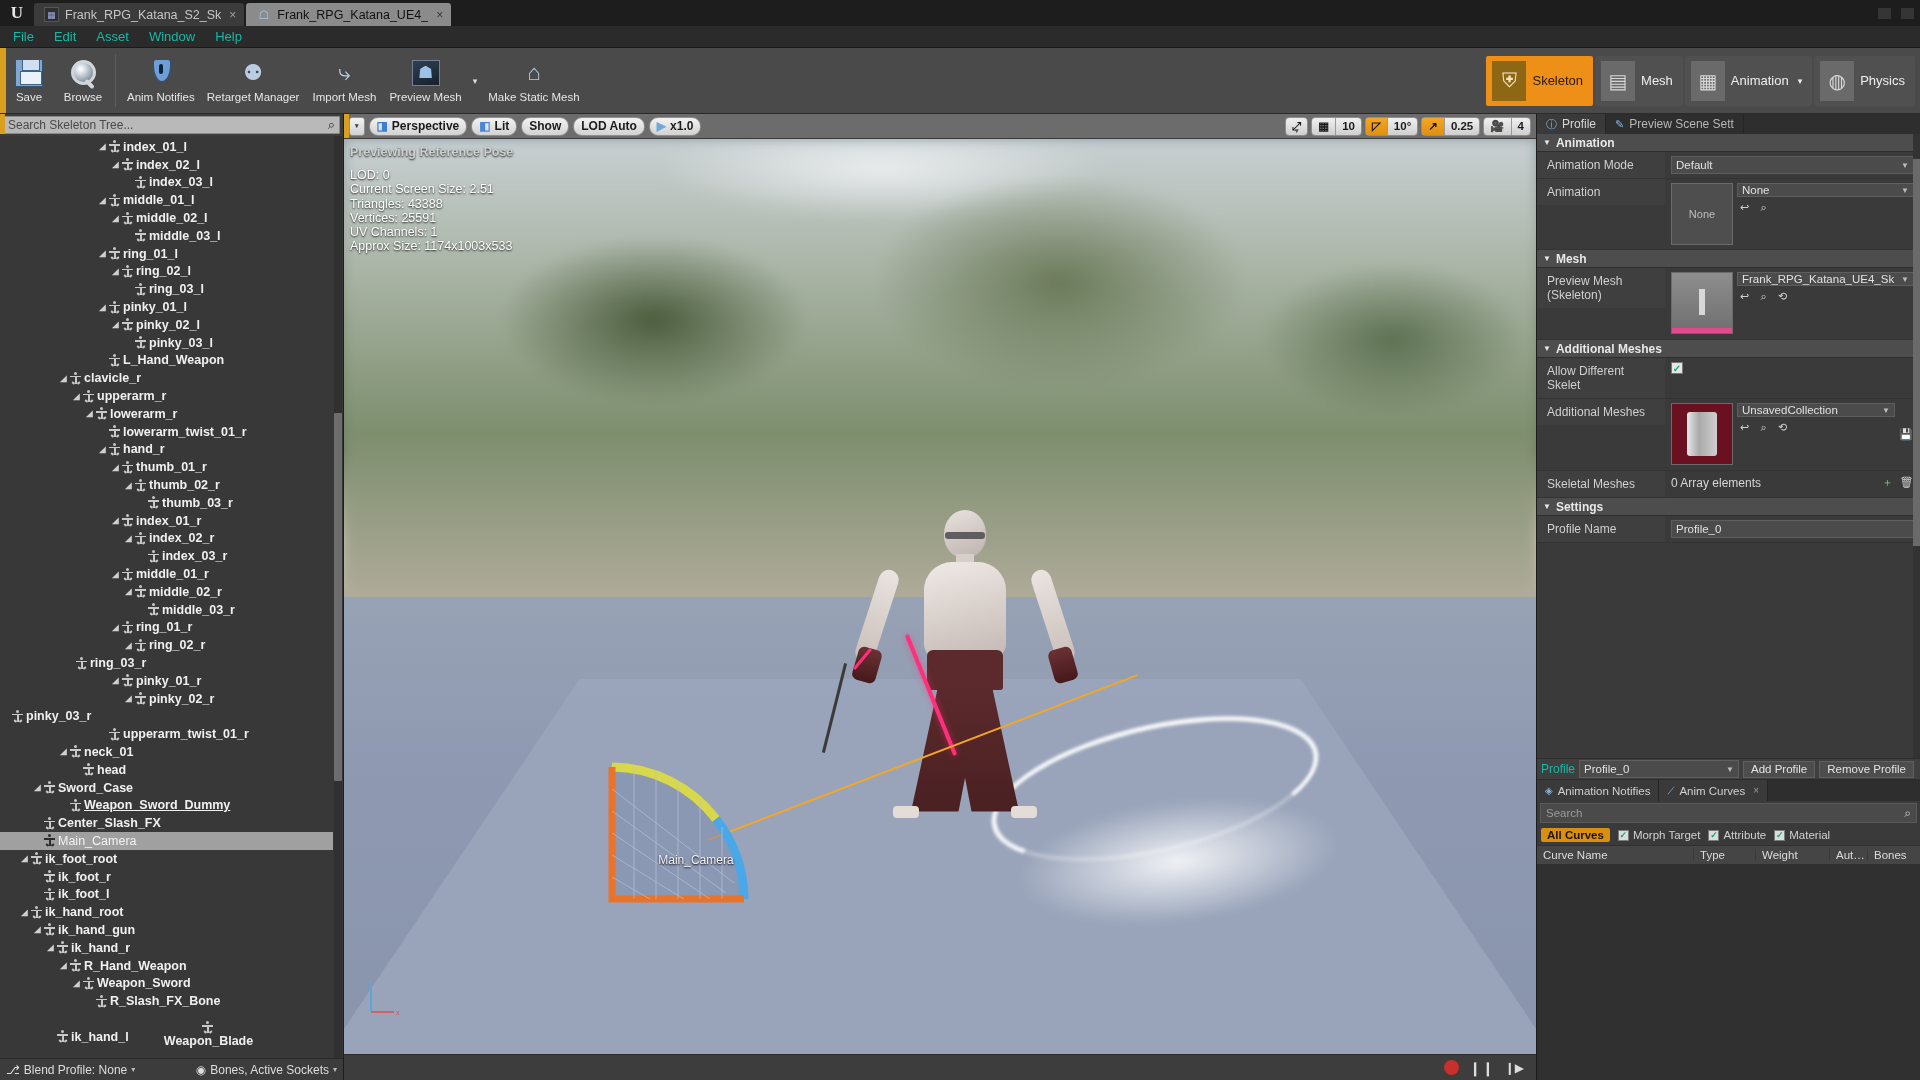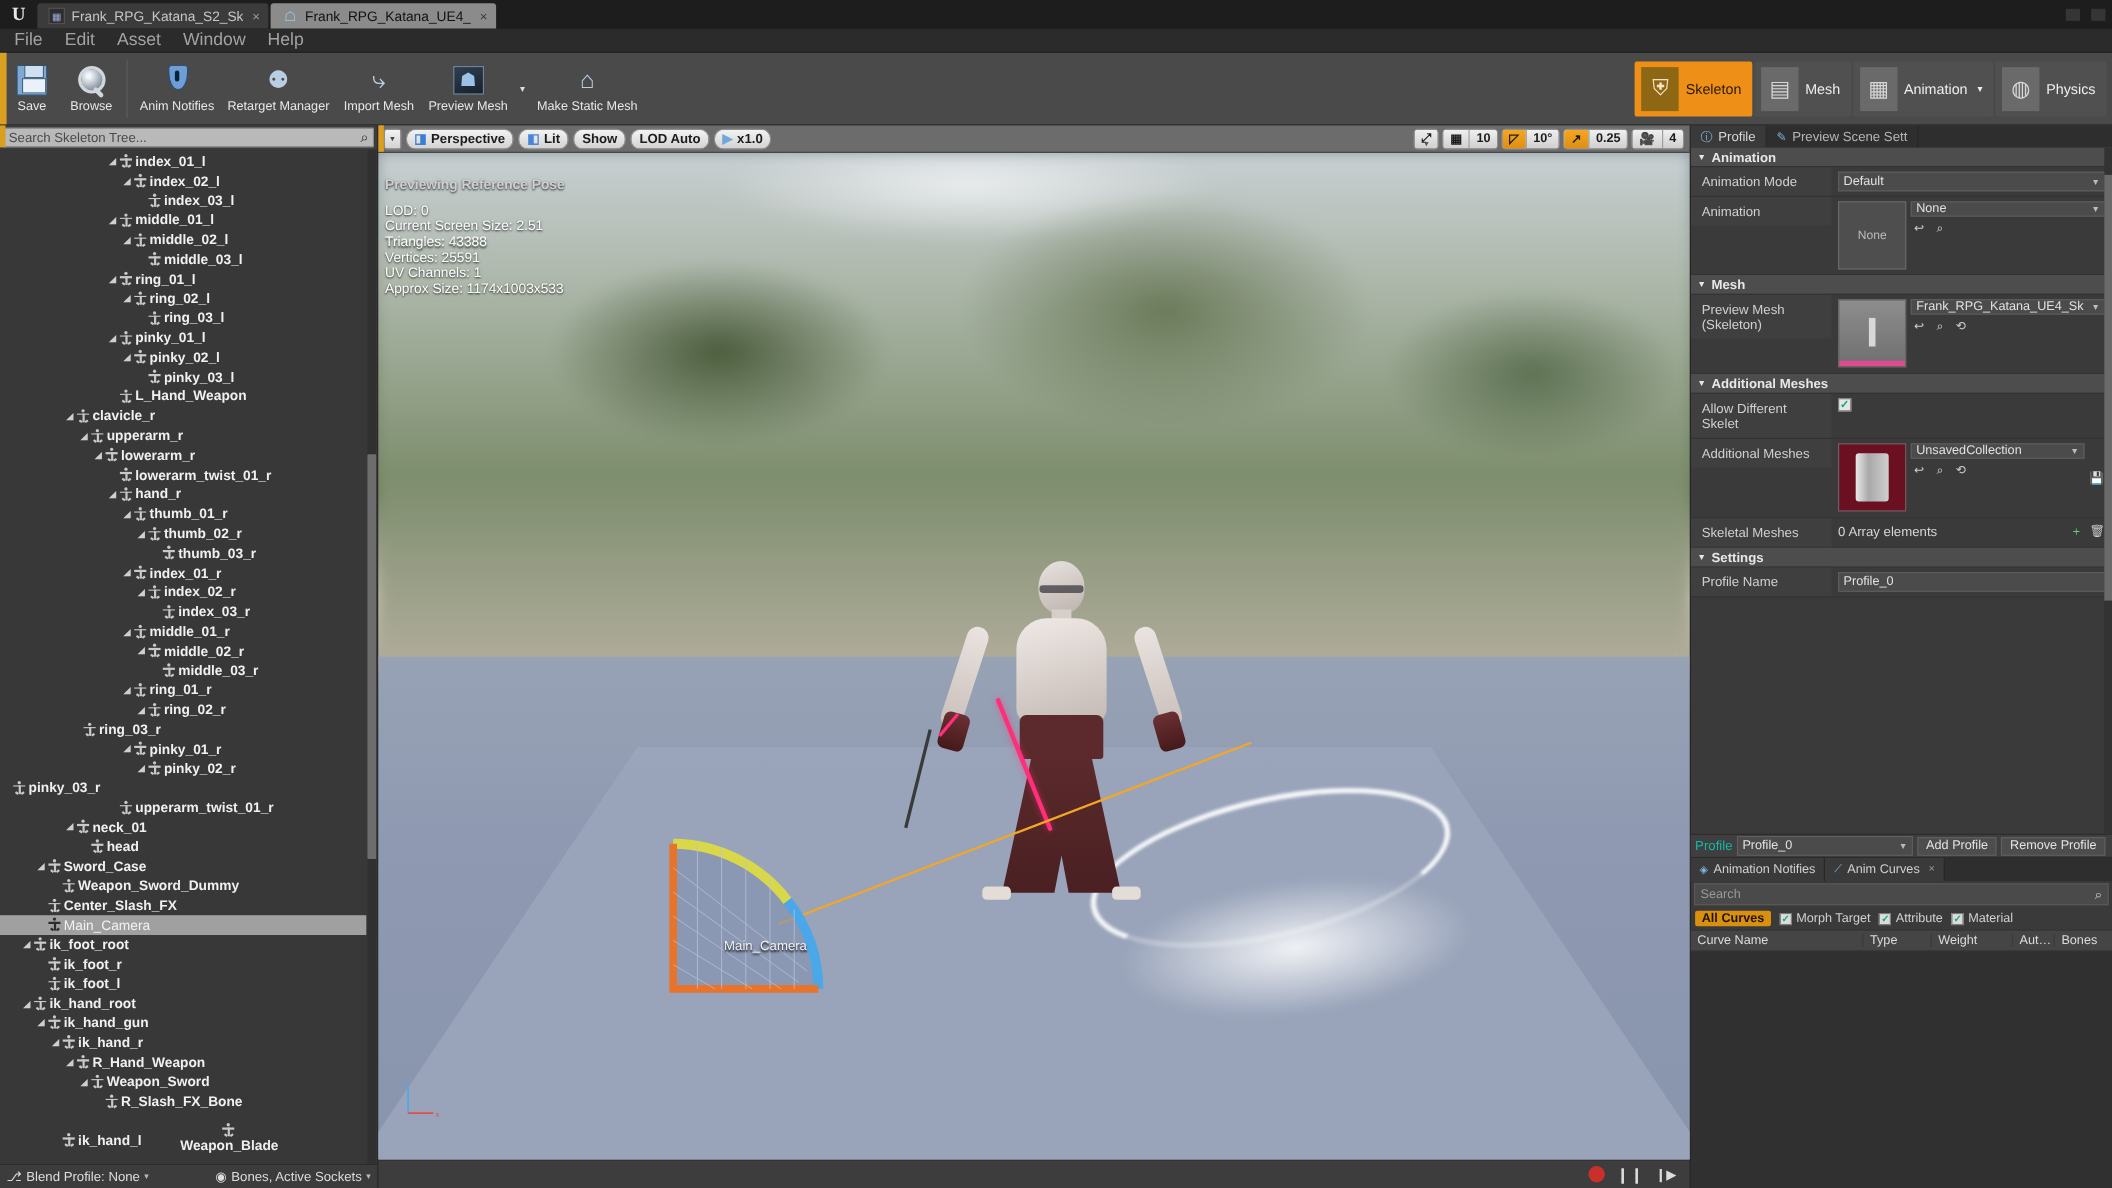--- a/index.html
+++ b/index.html
@@ -35,21 +35,21 @@
   .tab-ico.mesh { background: #2f2f2f; border: 1px solid #555; color: #9ad; font-size: 9px; }
   .tab-ico.skel { color: #9ecbe8; }
   .titlebar-right { margin-left: auto; display: flex; align-items: center; height: 26px; padding-right: 6px; gap: 10px; }
   .win-btn { width: 13px; height: 11px; background: #cfcfcf22; }
 
   
   .menubar {
     height: 22px; flex: 0 0 22px; background: #2b2b2b; display: flex; align-items: center;
     padding-left: 4px; gap: 2px; border-bottom: 1px solid #191919;
   }
-  .menuitem { padding: 2px 9px; font-size: 16px; color: #a3a3a3; border-radius: 2px; }
+  .menuitem { padding: 2px 9px; font-size: 13px; color: #14b8a6; border-radius: 2px; }
 
   
   .toolbar {
     height: 66px; flex: 0 0 66px; background: #4a4a4a; display: flex; align-items: stretch;
     border-bottom: 1px solid #2a2a2a; position: relative;
   }
   .toolbar::before { content:""; position:absolute; left:0; top:0; width:6px; height:100%; background:#d99f20; }
   .tb-group { display: flex; align-items: stretch; padding: 0 2px; }
   .tb-sep { width: 1px; background: #5d5d5d; margin: 6px 3px; }
   .tb-btn {
@@ -189,21 +189,21 @@
   .c-pink1 { position:absolute; left:44px; top:120px; width:4px; height:130px; background:#ff2f7a; transform: rotate(-22deg); border-radius:2px; box-shadow:0 0 6px #ff2f7a88; }
   .c-pink2 { position:absolute; left:-24px; top:136px; width:3px; height:26px; background:#ff2f7a; transform: rotate(40deg); }
 
   
   .cam-gizmo { position:absolute; left:22%; top:68%; width:150px; height:145px; }
   .cam-fan { position:absolute; inset:0; }
   .cam-label { position:absolute; left:52px; top:92px; font-size:12px; color:#f2f2f2; text-shadow:0 1px 2px #000; }
   .cam-ray { position:absolute; left:30.5%; top:76.5%; width:0; height:0; }
   .cam-ray-line { position:absolute; width:460px; height:2px; background:#f5a623; transform-origin: 0 50%; transform: rotate(-21deg); }
 
-  .vp-info { position:absolute; left:6px; top:6px; font-size:12.5px; color:#fff; text-shadow:0 1px 2px rgba(0,0,0,.85); line-height:14.2px;margin-top:16px; }
+  .vp-info { position:absolute; left:6px; top:6px; font-size:12.5px; color:#fff; text-shadow:0 1px 2px rgba(0,0,0,.85); line-height:14.2px; }
   .vp-info .prev { color:#cfcfcf; font-weight:bold; margin-bottom:9px; }
   .axis-gizmo { position:absolute; left:22px; top:auto; bottom:38px; width:36px; height:34px; }
 
   .vp-bottom { height:26px; flex:0 0 26px; background:#3d3d3d; display:flex; align-items:center; border-top:1px solid #2a2a2a; }
   .vp-bottom .spacer { flex:1; }
   .tbar { display:flex; align-items:center; gap:10px; padding:0 12px; }
   .rec-dot { width:15px; height:15px; border-radius:50%; background:#c9302c; }
   .pause-ic { color:#ddd; font-size:14px; letter-spacing:1px; }
   .step-ic { color:#ddd; font-size:12px; }
 
@@ -628,21 +628,21 @@
               </span>
               <span>head</span>
             </div>
             <div class="trow" style="padding-left: 32px;">
               <span class="tw">◢</span>
               <span class="bico">
                 <i></i>
               </span>
               <span>Sword_Case</span>
             </div>
-            <div class="trow" style="padding-left: 45px;">
+            <div class="trow" style="padding-left: 58px; text-decoration: underline;">
               <span class="tw"></span>
               <span class="bico">
                 <i></i>
               </span>
               <span>Weapon_Sword_Dummy</span>
             </div>
             <div class="trow" style="padding-left: 32px;">
               <span class="tw"></span>
               <span class="bico">
                 <i></i>

